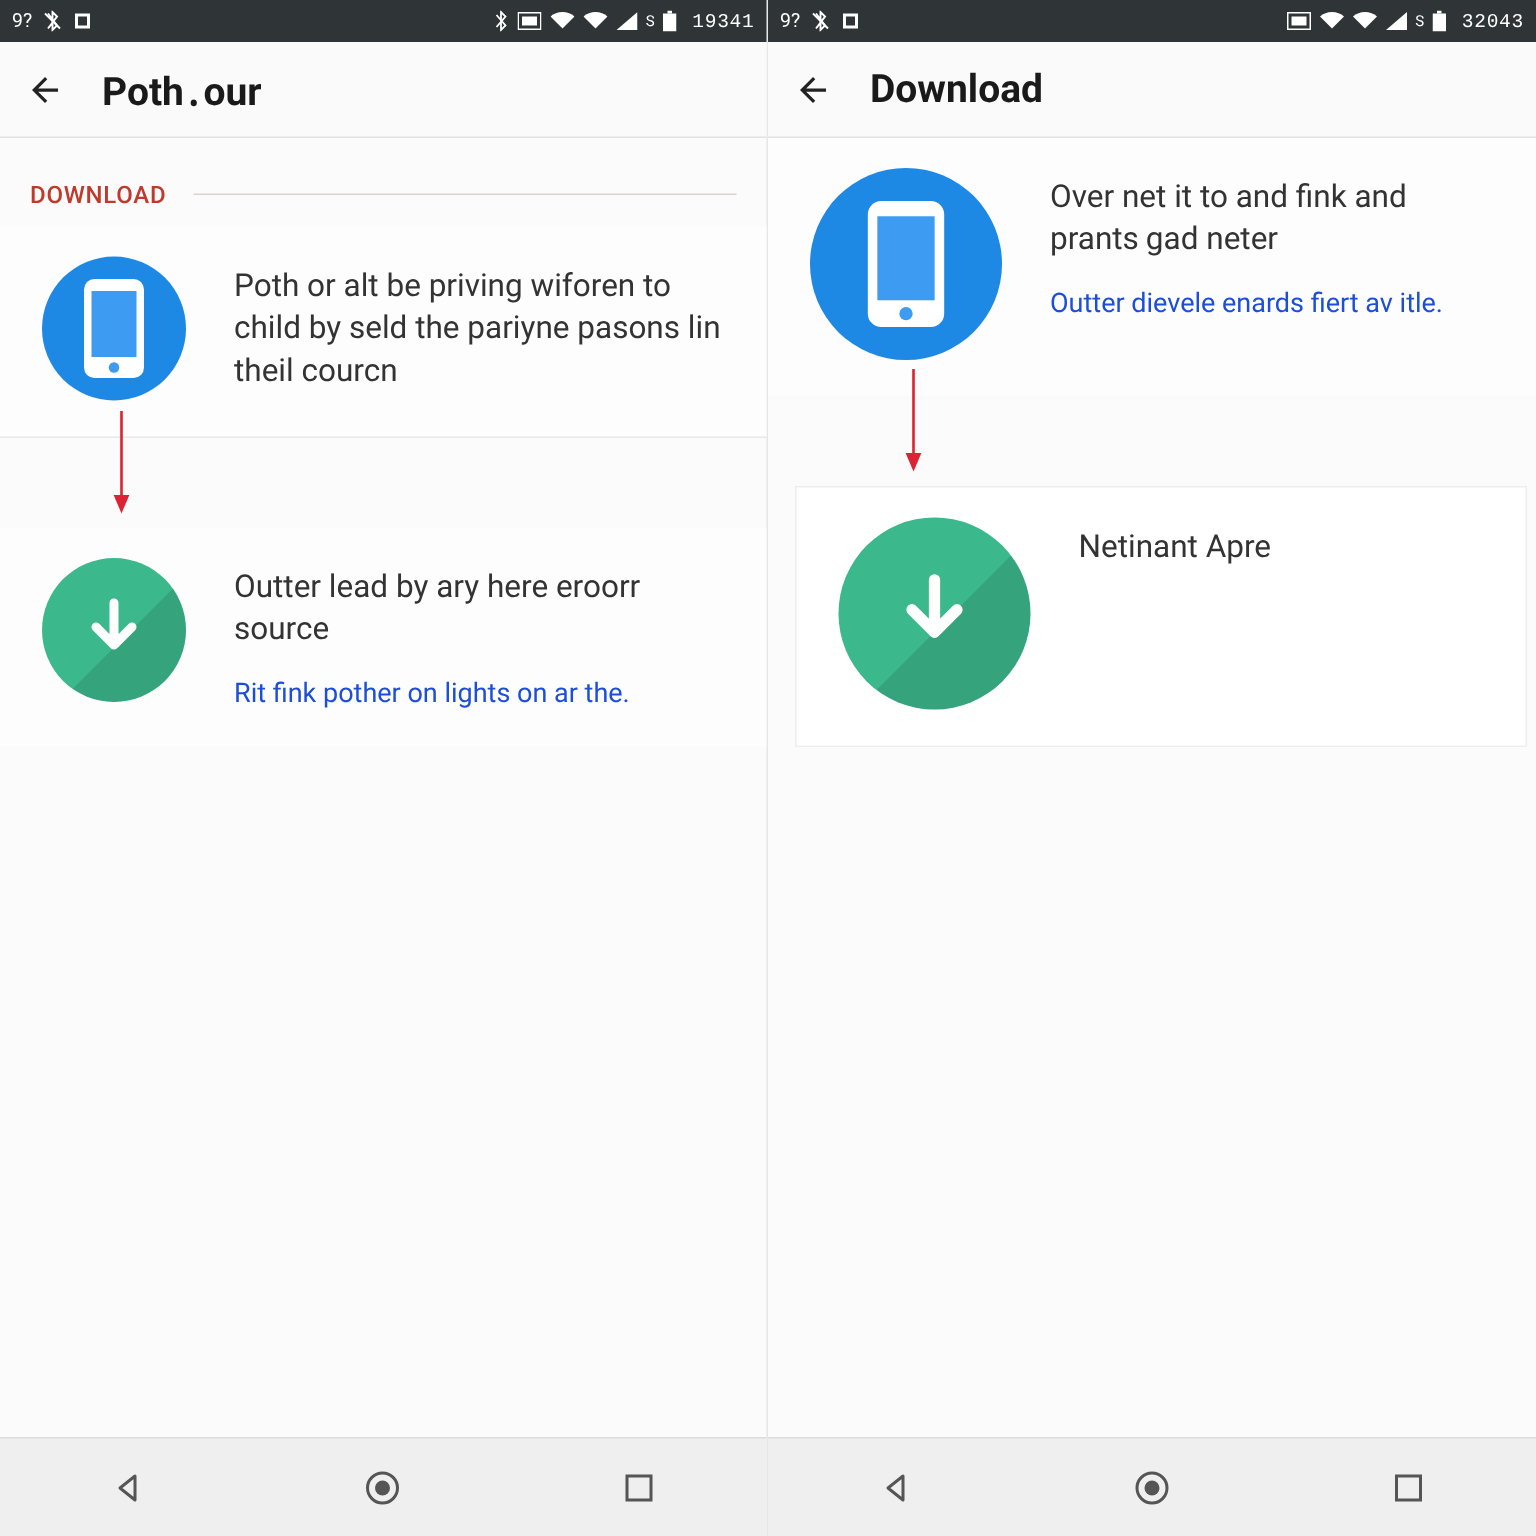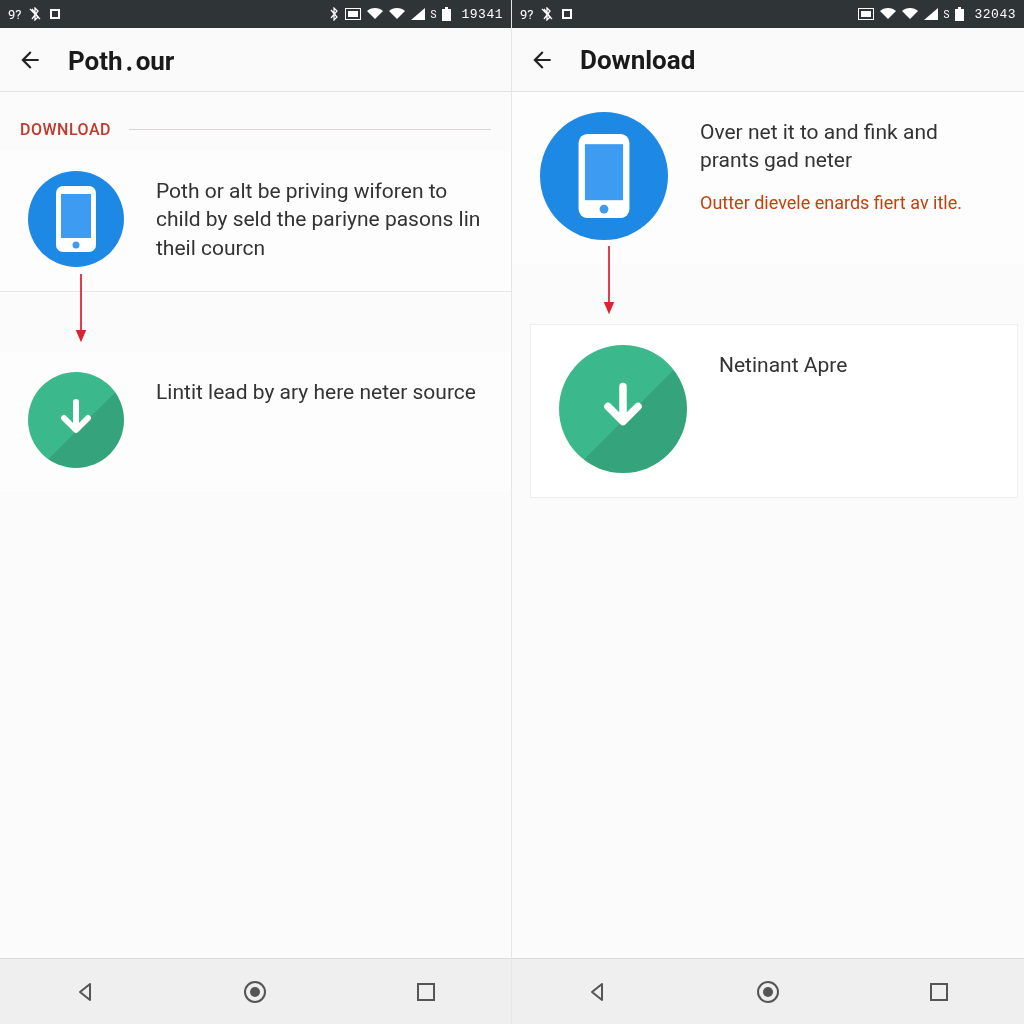--- a/index.html
+++ b/index.html
@@ -28,21 +28,21 @@
   
   .item { display:flex; align-items:flex-start; gap: 32px; padding: 20px 22px 24px 28px; background:#fdfdfd; }
   .item + .divider { height:1px; background:#e8e8e8; }
   .icon-circle { width: 96px; height:96px; border-radius:50%; flex:0 0 96px; display:flex; align-items:center; justify-content:center; position:relative; }
   .icon-circle.lg { width:128px; height:128px; flex:0 0 128px; }
   .blue { background:#1e88e5; }
   .green { background:#3cb98c; overflow:hidden; }
   .green::after { content:""; position:absolute; width:100%; height:100%; background: linear-gradient(135deg, rgba(0,0,0,0) 50%, rgba(0,0,0,.12) 50%); border-radius:50%; top:6px; left:6px; }
   .item .texts { flex:1; padding-top:6px; }
   .item .title-text { font-size: 21px; color:#333; line-height:1.35; }
-  .item .sub-text { font-size: 18px; color:#c2410c; margin-top:16px; line-height:1.3; }
+  .item .sub-text { font-size: 18px; color:#1d4ed8; margin-top:16px; line-height:1.3; }
 
   
   .flow-arrow { height: 60px; display:flex; align-items:flex-start; padding-left: 74px; }
   .flow-arrow.lg { padding-left: 90px; }
   .flow-arrow svg { height: 70px; margin-top:-18px; }
 
   
   .navbar { margin-top:auto; height: 66px; background:#efefef; display:flex; align-items:center; justify-content:space-around; border-top:1px solid #dcdcdc; }
   .navbtn { width:40px; height:40px; display:flex; align-items:center; justify-content:center; cursor:pointer; }
 </style>
@@ -141,21 +141,22 @@
         </svg>
     </div>
 
     <div class="item">
       <div class="icon-circle green">
         <svg width="48" height="48" viewBox="0 0 48 48" style="position:relative;z-index:1">
             <path d="M24 6 V30 M24 34 L12 22 M24 34 L36 22" stroke="#fff" stroke-width="6" fill="none" stroke-linecap="round" stroke-linejoin="round"></path>
           </svg>
       </div>
       <div class="texts">
-        <div class="title-text">Lintit lead by ary here neter source</div>
+        <div class="title-text">Outter lead by ary here eroorr source</div>
+        <div class="sub-text">Rit fink pother on lights on ar the.</div>
       </div>
     </div>
 
     <div class="navbar">
       <div class="navbtn">
           <svg width="24" height="24">
             <path d="M17 4 L7 12 L17 20 Z" fill="none" stroke="#555" stroke-width="2" stroke-linejoin="round"></path>
           </svg>
         </div>
       <div class="navbtn">

